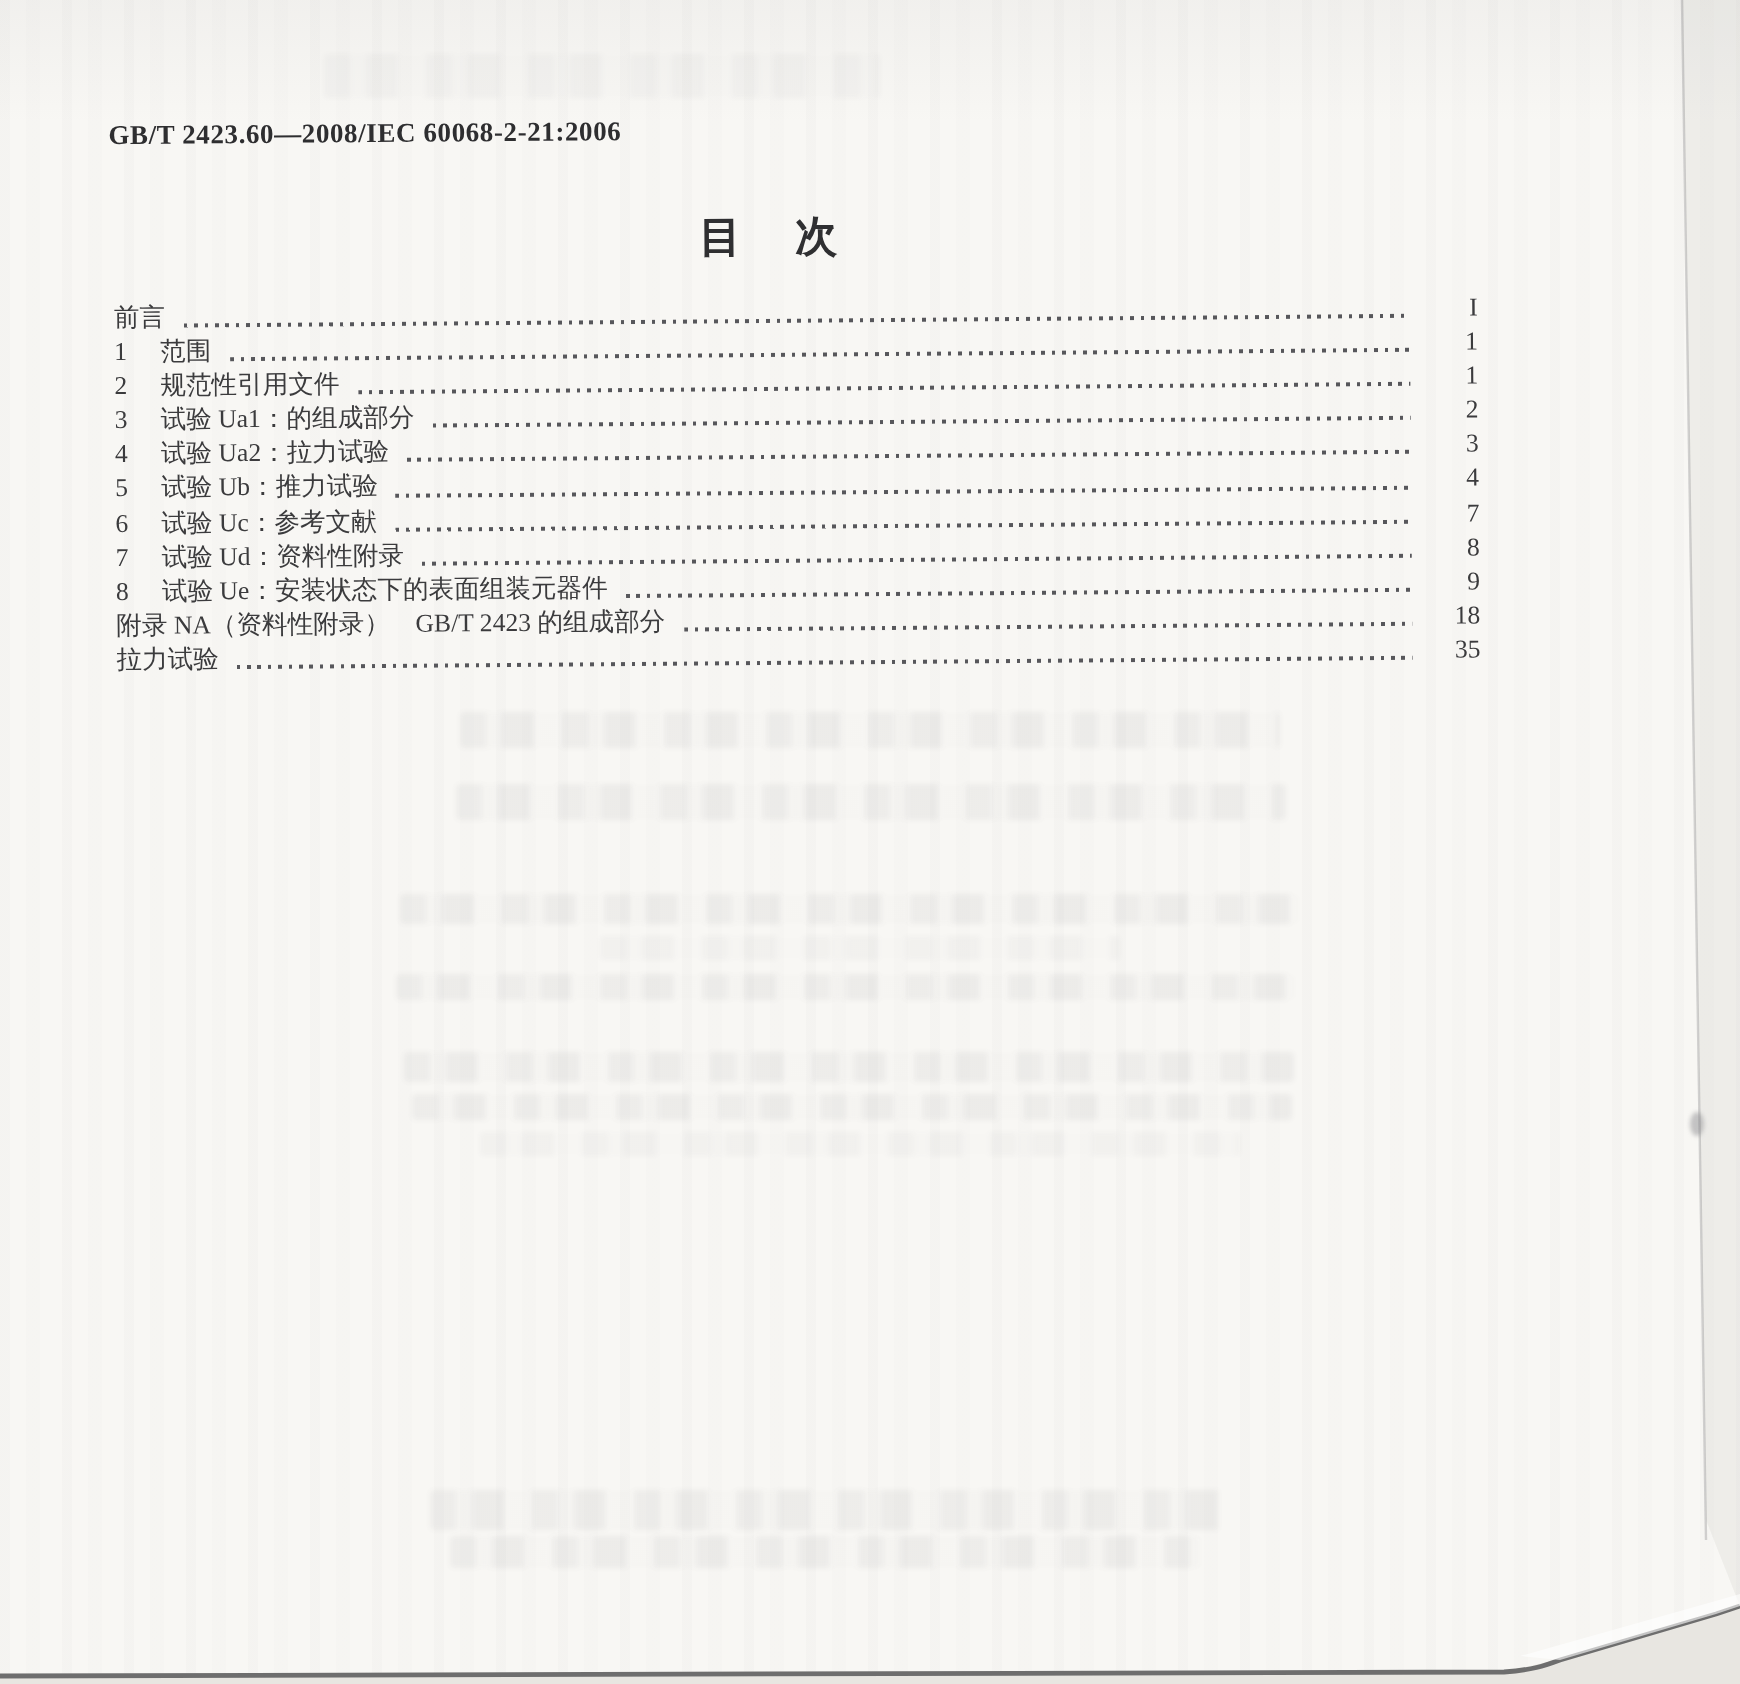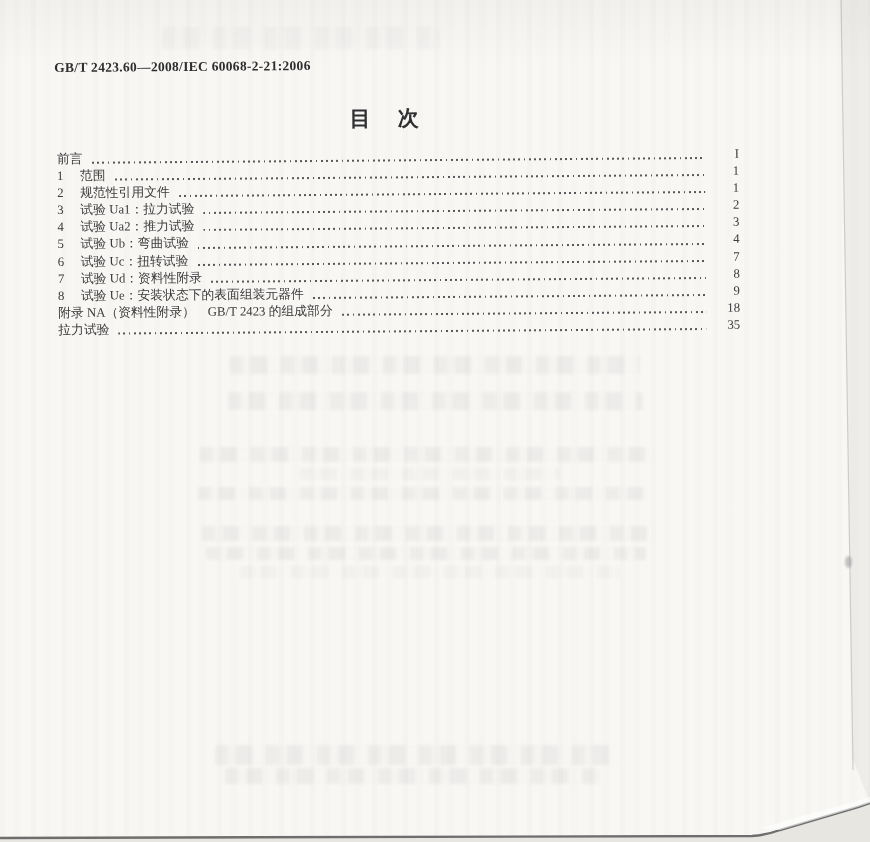--- a/index.html
+++ b/index.html
@@ -107,42 +107,42 @@
 
   <div class="toc-row">
     <span class="toc-num">2</span>
     <span class="toc-label">规范性引用文件</span>
     <span class="toc-leader"></span>
     <span class="toc-page">1</span>
   </div>
 
   <div class="toc-row">
     <span class="toc-num">3</span>
-    <span class="toc-label">试验 Ua1：拉力试验</span>
+    <span class="toc-label">试验 Ua1：的组成部分</span>
     <span class="toc-leader"></span>
     <span class="toc-page">2</span>
   </div>
 
   <div class="toc-row">
     <span class="toc-num">4</span>
-    <span class="toc-label">试验 Ua2：推力试验</span>
+    <span class="toc-label">试验 Ua2：拉力试验</span>
     <span class="toc-leader"></span>
     <span class="toc-page">3</span>
   </div>
 
   <div class="toc-row">
     <span class="toc-num">5</span>
-    <span class="toc-label">试验 Ub：弯曲试验</span>
+    <span class="toc-label">试验 Ub：推力试验</span>
     <span class="toc-leader"></span>
     <span class="toc-page">4</span>
   </div>
 
   <div class="toc-row">
     <span class="toc-num">6</span>
-    <span class="toc-label">试验 Uc：扭转试验</span>
+    <span class="toc-label">试验 Uc：参考文献</span>
     <span class="toc-leader"></span>
     <span class="toc-page">7</span>
   </div>
 
   <div class="toc-row">
     <span class="toc-num">7</span>
     <span class="toc-label">试验 Ud：资料性附录</span>
     <span class="toc-leader"></span>
     <span class="toc-page">8</span>
   </div>

